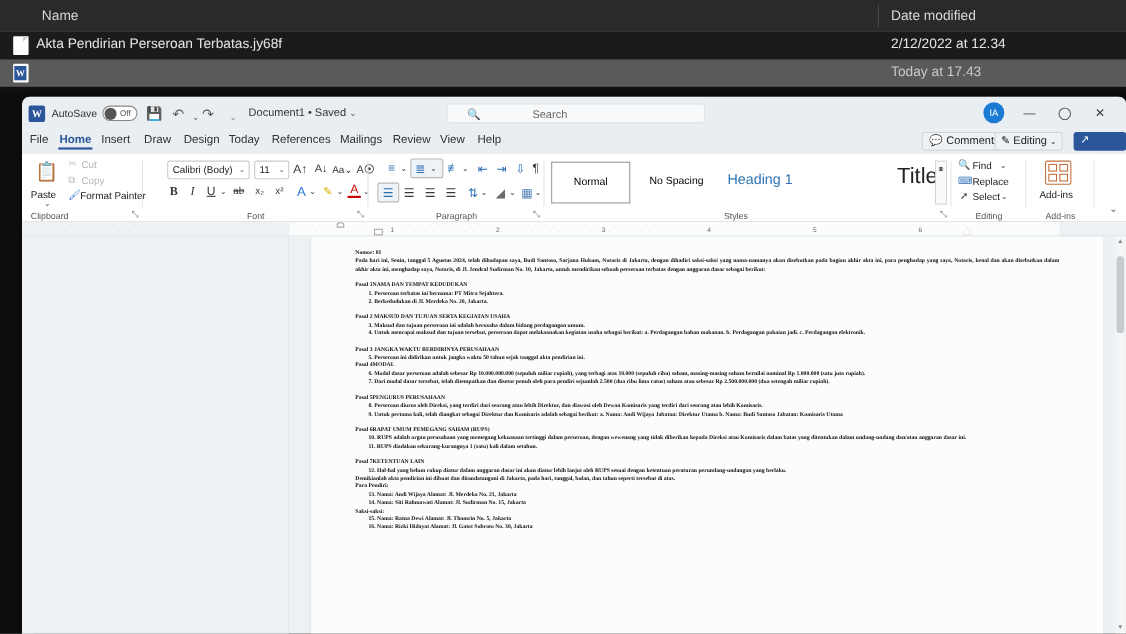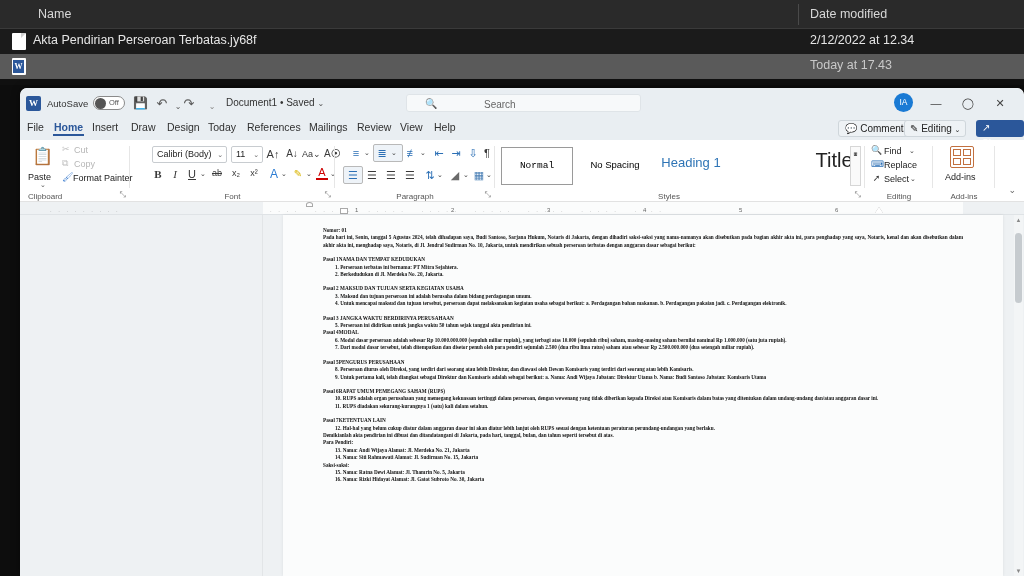--- a/index.html
+++ b/index.html
@@ -108,21 +108,21 @@
   .btn { position:absolute; font-size:9px; color:#222; white-space:nowrap; }
   .btn.dis { color:#b6b6b6; }
   .sq { position:absolute; border:1px solid #c8ccd0; border-radius:2px; background:#fff;
         font-size:9px; color:#222; line-height:15px; padding-left:4px; }
   .ico { position:absolute; font-size:11px; color:#3a3a3a; text-align:center; }
 
   
   .stylebox { position:absolute; top:7px; width:auto; height:38px;
               text-align:center; }
   .stylebox .sb-label { position:absolute; left:0; right:0; top:12px; font-size:9.5px; }
-  .stylebox.boxed { border:1px solid #9a9a9a; background:#fff;font-family:Liberation Mono, monospace; }
+  .stylebox.boxed { border:1px solid #9a9a9a; background:#fff; }
   .sg-scroll { position:absolute; right:4px; top:6px; width:11px; height:40px;
                border:1px solid #d6d6d6; background:#fafafa; }
   .sg-scroll div { position:absolute; left:0; right:0; height:13px; font-size:7px;
                color:#555; text-align:center; line-height:13px; }
 
   
   .ruler { position:relative; height:13px; background:#eef1f3; border-bottom:1px solid #dfe3e6; }
   .ruler-white { position:absolute; top:0; bottom:0; background:#fbfcfc; }
   .ruler-tick { position:absolute; top:5px; font-size:6px; color:#666; }
   .ruler-dots { position:absolute; top:6px; font-size:5px; color:#8a8a8a; letter-spacing:2.6px; }

